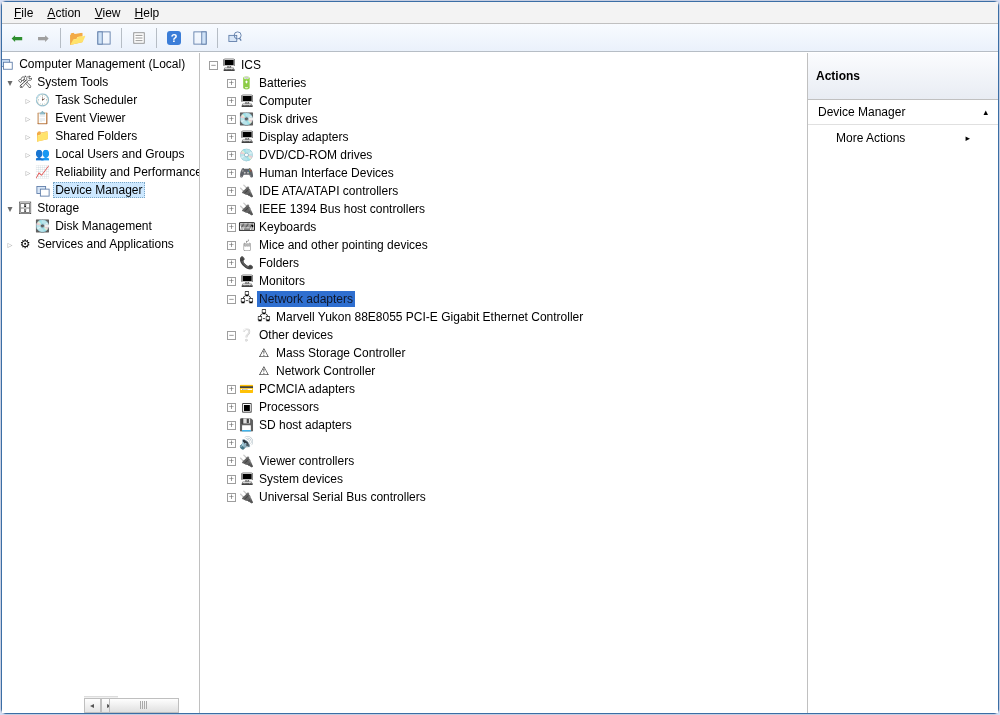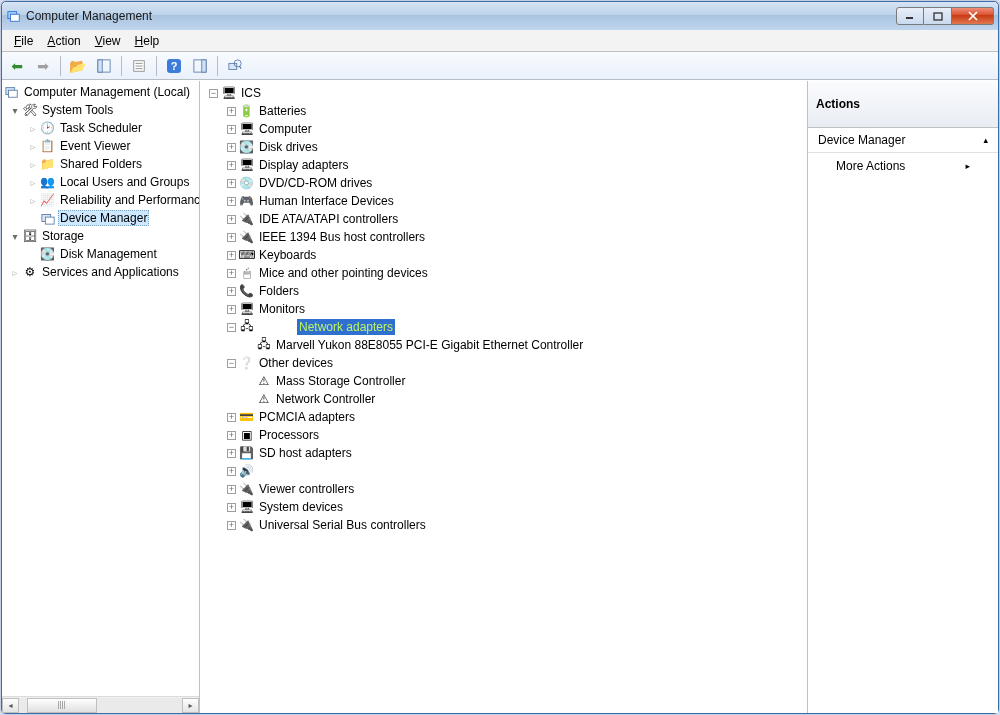--- a/index.html
+++ b/index.html
@@ -14,74 +14,47 @@
 .win-btn.max{border-left:none;}
 .win-btn.close{width:42px;border-left:none;border-top-right-radius:3px;border-bottom-right-radius:3px;background:linear-gradient(#f08f7a,#d94f2e 45%,#c63b15 46%,#e1784e);color:#fff;}
 .menubar { height:22px; background:#f3f3f3; border-bottom:1px solid #c0c0c0; display:flex; align-items:center; padding:0 6px; gap:2px;}
 .menubar span{padding:2px 6px; text-decoration:underline; text-decoration-color:transparent; cursor:default;}
 .menubar span:first-letter{text-decoration:underline;}
 .toolbar{height:28px;background:linear-gradient(#f8fbff,#eaf1fb);border-bottom:1px solid #b6bdc5;display:flex;align-items:center;padding:0 4px;gap:4px;}
 .tb-btn{width:22px;height:22px;border:1px solid transparent;display:flex;align-items:center;justify-content:center;font-size:14px;}
 .tb-sep{width:1px;height:20px;background:#b6bdc5;margin:0 2px;}
 .content{flex:1;display:flex;border-top:1px solid #fff;min-height:0;}
 .pane{background:#fff;overflow:hidden;display:flex;flex-direction:column;min-height:0;}
-.left-pane{width:198px;border-right:1px solid #c0c0c0;position:relative;}
+.left-pane{width:198px;border-right:1px solid #c0c0c0;position:relative;align-items:center;}
 .mid-pane{flex:1;border-right:1px solid #c0c0c0;}
 .right-pane{width:190px;}
 .tree{flex:1;overflow-x:auto;overflow-y:auto;padding:2px 0;}
 .node{display:flex;align-items:center;height:18px;white-space:nowrap;cursor:default;}
 .exp{width:14px;height:14px;display:flex;align-items:center;justify-content:center;font-size:9px;color:#6b6b6b;flex-shrink:0;}
 .exp.plusbox,.exp.minusbox{border:1px solid #9e9e9e;width:9px;height:9px;line-height:7px;font-size:9px;text-align:center;background:#fff;margin:0 3px;}
 .tri{font-size:10px;}
 .ni{width:16px;height:16px;display:flex;align-items:center;justify-content:center;flex-shrink:0;margin-right:2px;font-size:12px;}
 .nlabel{padding:1px 2px;}
 .nlabel.selected{background:#cde8ff;border:1px dotted #7aa7c7;padding:0 1px;}
-.nlabel.hl{background:#2f6fd0;color:#bef264;margin-left:40px;}
+.nlabel.hl{background:#2f6fd0;color:#0f172a;}
 .actions-header{background:linear-gradient(#fbfcfe,#e8ecf3);border-bottom:1px solid #c0c0c0;padding:16px 8px;font-weight:bold;}
 .actions-section{border-bottom:1px solid #e0e0e0;padding:5px 10px;display:flex;align-items:center;justify-content:space-between;}
 .actions-item{padding:6px 28px;display:flex;align-items:center;justify-content:space-between;}
 .hscroll{height:17px;background:#f0f0f0;border-top:1px solid #dcdcdc;display:flex;align-items:center;}
 .hscroll .arrow-btn{width:17px;height:15px;border:1px solid #bfbfbf;background:linear-gradient(#fefefe,#e4e4e4);display:flex;align-items:center;justify-content:center;font-size:8px;color:#555;}
 .hscroll .track{flex:1;height:15px;background:#eaeaea;position:relative;}
 .hscroll .thumb{position:absolute;left:8px;top:0;width:70px;height:15px;border:1px solid #bfbfbf;background:linear-gradient(#fefefe,#e0e0e0);display:flex;align-items:center;justify-content:center;}
 .hscroll .grip{width:8px;height:8px;background:repeating-linear-gradient(90deg,#a9a9a9 0 1px,transparent 1px 2px);}
 svg.icn{width:14px;height:14px;}
 </style>
 </head>
 <body>
 
 <div class="window">
 
-  <div class="titlebar">
-    <span class="title-icon">
-      <svg class="icn" viewBox="0 0 16 16">
-          <rect x="1" y="3" width="10" height="8" fill="#9fd2ff" stroke="#2f6fd0"></rect>
-          <rect x="4" y="6" width="10" height="8" fill="#fff" stroke="#2f6fd0"></rect>
-        </svg>
-    </span>
-    <span class="title-text">Computer Management</span>
-    <div class="win-controls">
-      <div class="win-btn min">
-          <svg width="10" height="8">
-            <line x1="1" y1="6" x2="8" y2="6" stroke="#333" stroke-width="2"></line>
-          </svg>
-        </div>
-      <div class="win-btn max">
-          <svg width="10" height="9">
-            <rect x="1" y="1" width="8" height="7" fill="none" stroke="#333" stroke-width="1.3"></rect>
-          </svg>
-        </div>
-      <div class="win-btn close">
-          <svg width="12" height="10">
-            <line x1="2" y1="1" x2="10" y2="9" stroke="#fff" stroke-width="1.7"></line>
-            <line x1="10" y1="1" x2="2" y2="9" stroke="#fff" stroke-width="1.7"></line>
-          </svg>
-        </div>
-    </div>
-  </div>
 
   <div class="menubar">
     <span>File</span>
     <span>Action</span>
     <span>View</span>
     <span>Help</span>
   </div>
 
   <div class="toolbar">
     <div class="tb-btn">

